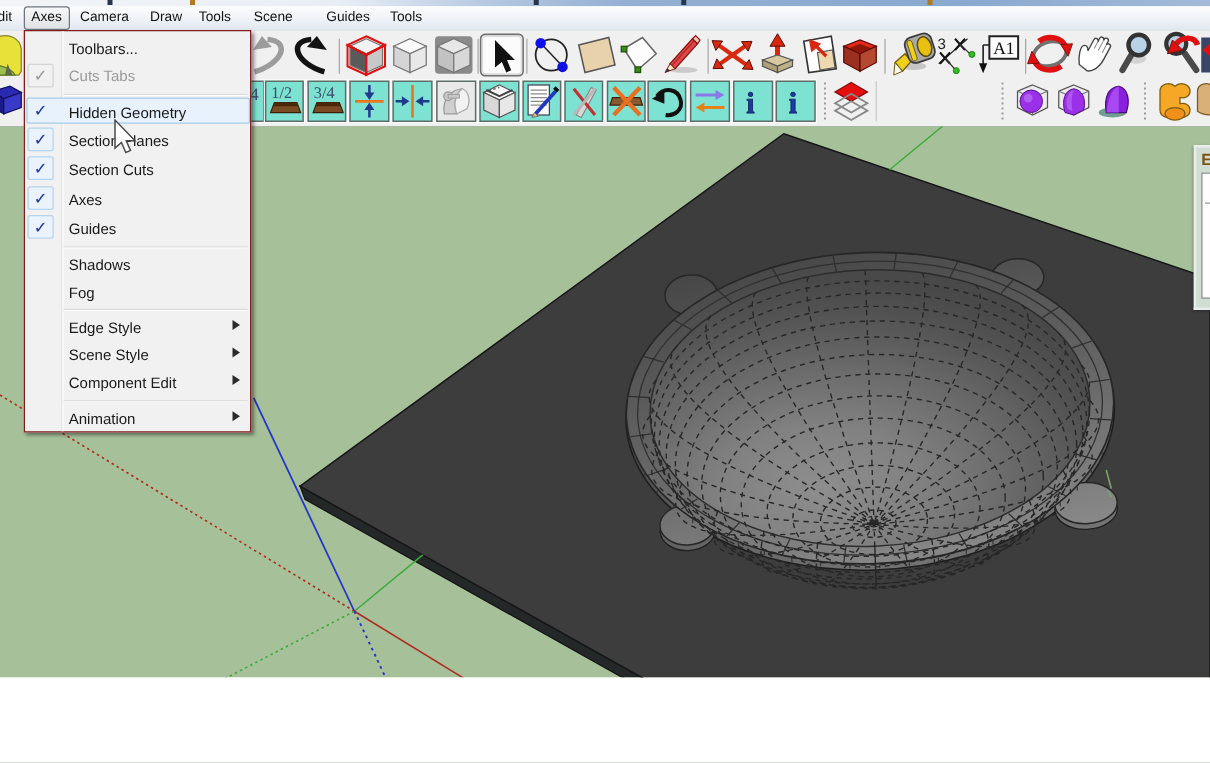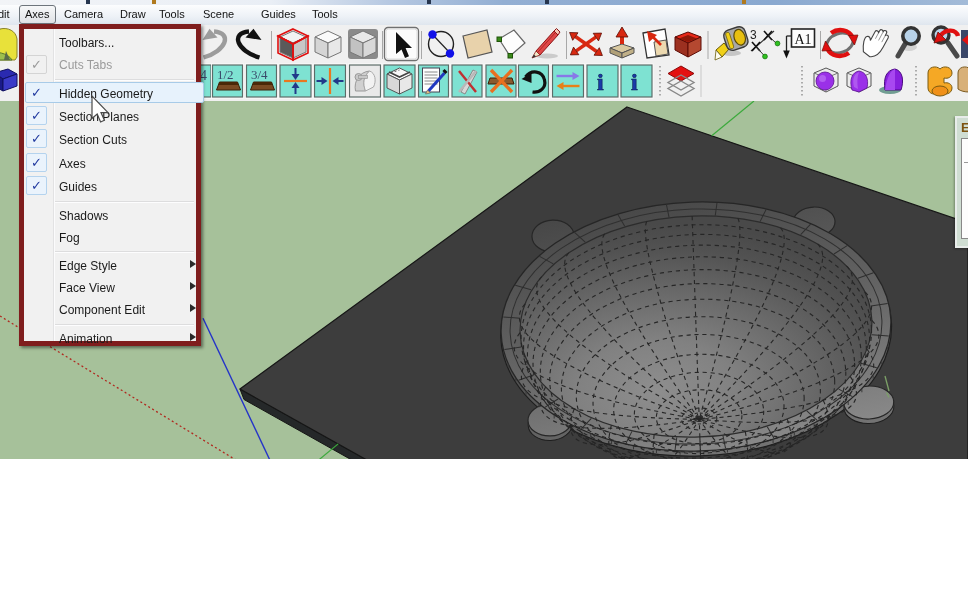--- a/index.html
+++ b/index.html
@@ -1,14 +1,14 @@
 <!DOCTYPE html>
 <html><head><meta charset="utf-8"><style>
 html,body{margin:0;padding:0}
-#root{position:relative;width:968px;height:459px;overflow:hidden;background:#f0f0f0;font-family:"Liberation Sans",sans-serif}
+#root{position:relative;width:968px;height:542px;overflow:hidden;background:#f0f0f0;font-family:"Liberation Sans",sans-serif}
 .abs{position:absolute}
 .mi{position:absolute;height:20px;line-height:20px;font-size:12px;color:#1a1a1a;left:35px}
 .chk{position:absolute;left:2px;width:21px;height:19px;box-sizing:border-box;background:#eaf3fc;border:1px solid #b4d3ee;border-radius:2px;color:#21399f;font-size:13px;text-align:center;line-height:17px}
 .sep2{position:absolute;left:31px;right:2px;height:1px;background:#ddddde;border-bottom:1px solid #fdfdfe}
 .arr{position:absolute;left:166px;width:0;height:0;border-left:6px solid #2a2a2a;border-top:4.5px solid transparent;border-bottom:4.5px solid transparent}
 </style></head>
 <body>
 <div id="root">
 
 <div class="abs" style="left:0;top:0;width:968px;height:5px;background:linear-gradient(90deg,#f2f4f7 0%,#e9eef5 28%,#b7c9e2 40%,#93afd3 52%,#8aa9d0 80%,#a3bbd8 100%)"></div>
@@ -486,21 +486,21 @@
         <line x1="886.5" y1="392.5" x2="889" y2="397.5"></line>
       </g>
 </svg>
 
 <div class="abs" style="left:955px;top:116px;width:13px;height:128px;background:#cfddd2;border:2px solid #e8ecea;border-right:none;box-shadow:-1px 1px 2px rgba(0,0,0,0.3)">
 <div style="position:absolute;left:4px;top:2px;font-size:13px;font-weight:bold;color:#7c5310">E</div>
 <div style="position:absolute;left:4px;top:20px;width:9px;height:99px;background:#fdfdfd;border:1px solid #888"></div>
 <div style="position:absolute;left:7px;top:44px;width:6px;height:1px;background:#999"></div>
 </div>
 
-<div class="abs" style="left:19px;top:24px;width:182px;height:322px;background:#f1f1f1;border:5px solid #7f1d1d;box-shadow:2px 2px 3px rgba(0,0,0,0.45);box-sizing:border-box">
+<div class="abs" style="left:19px;top:24px;width:182px;height:322px;background:#f1f1f1;border:1px solid #7f1d1d;box-shadow:2px 2px 3px rgba(0,0,0,0.45);box-sizing:border-box">
   <div style="position:absolute;left:29px;top:0;width:1px;height:100%;background:#e2e2e3"></div>
   <div style="position:absolute;left:30px;top:0;width:1px;height:100%;background:#fbfbfc"></div>
 
   <div class="mi" style="top:4px">Toolbars...</div>
   <div class="chk" style="top:26px;background:#f1f1f1;border-color:#d4d4d4;color:#9a9a9a">✓</div>
   <div class="mi" style="top:26px;color:#9a9a9a">Cuts Tabs</div>
   <div class="sep2" style="top:50px"></div>
   <div class="abs" style="left:1px;top:53px;width:179px;height:21px;background:#e7f2fc;border:1px solid #a8cbe8;border-radius:2px;box-sizing:border-box"></div>
   <div class="chk" style="top:54px;background:transparent;border-color:transparent">✓</div>
   <div class="mi" style="top:55px">Hidden Geometry</div>
@@ -511,21 +511,21 @@
   <div class="chk" style="top:124px">✓</div>
   <div class="mi" style="top:125px">Axes</div>
   <div class="chk" style="top:147px">✓</div>
   <div class="mi" style="top:148px">Guides</div>
   <div class="sep2" style="top:172px"></div>
   <div class="mi" style="top:177px">Shadows</div>
   <div class="mi" style="top:199px">Fog</div>
   <div class="sep2" style="top:222px"></div>
   <div class="mi" style="top:227px">Edge Style</div>
       <div class="arr" style="top:231px"></div>
-  <div class="mi" style="top:249px">Face View</div>
+  <div class="mi" style="top:249px">Scene Style</div>
       <div class="arr" style="top:253px"></div>
   <div class="mi" style="top:271px">Component Edit</div>
       <div class="arr" style="top:275px"></div>
   <div class="sep2" style="top:295px"></div>
   <div class="mi" style="top:300px">Animation</div>
       <div class="arr" style="top:304px"></div>
 </div>
 
 <svg class="abs" style="left:88px;top:95px" width="24" height="28" viewBox="0 0 24 28">
 <polygon points="4,1 4,23.5 9.2,19 12.6,27 16.4,25.3 13,17.6 20,17.6" fill="#fff" stroke="#4a4a4a" stroke-width="1.2"></polygon>

